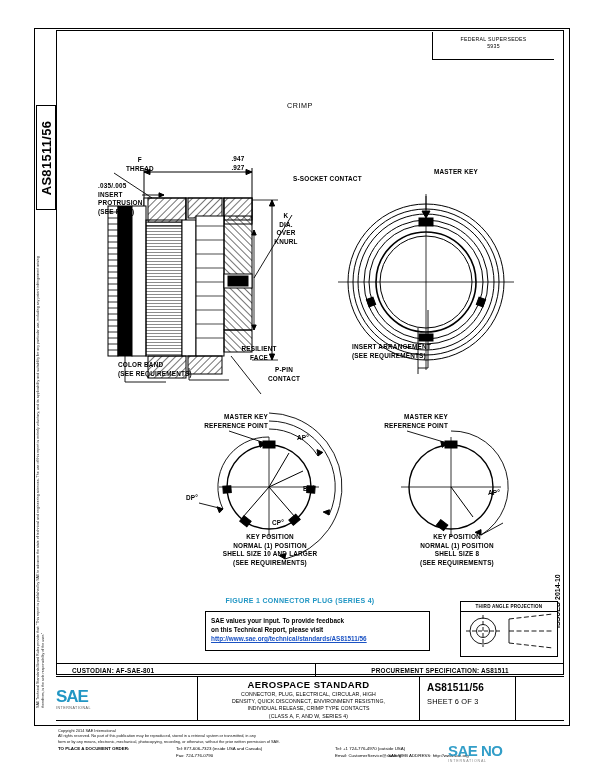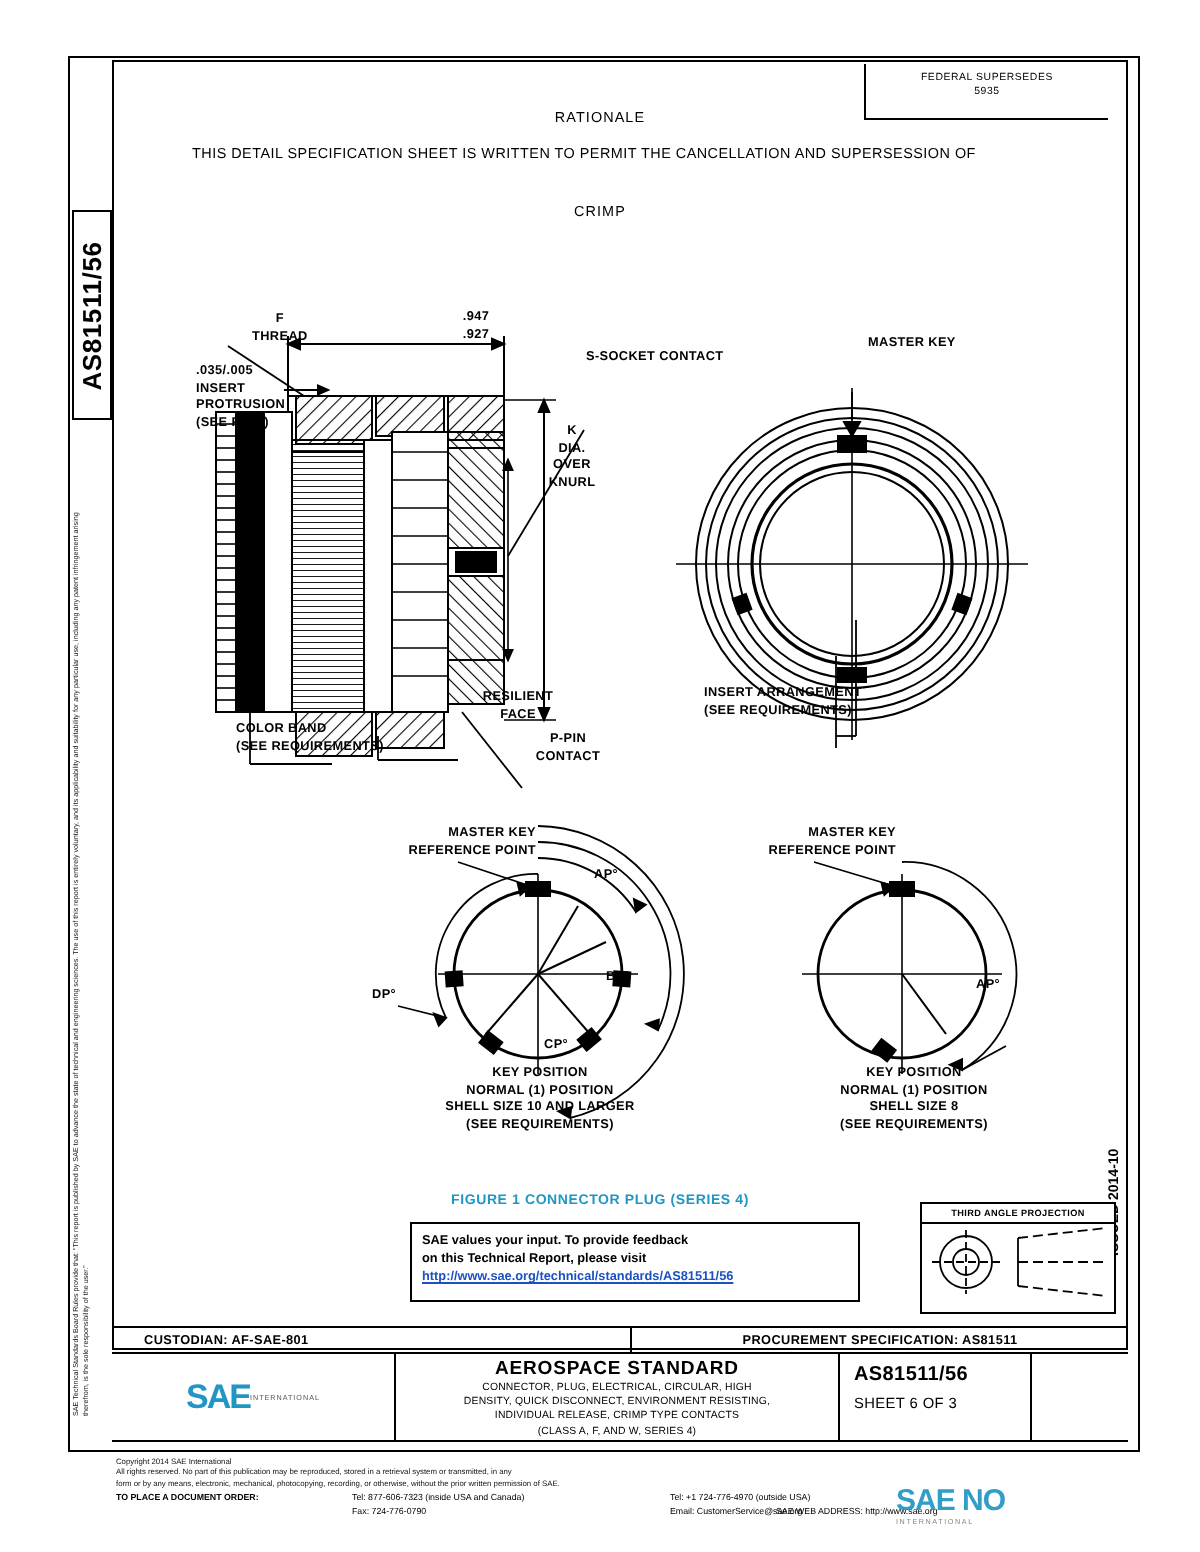--- a/index.html
+++ b/index.html
@@ -188,22 +188,22 @@
   }
   .tb-row2 {
     position: absolute;
     left: 56px; top: 677px; width: 508px; height: 44px;
     border-bottom: 1.2px solid #000;
   }
   .tb-logo {
     position: absolute; left: 0; top: 0;
     width: 142px; height: 100%;
     border-right: 1.2px solid #000;
-    display: flex; flex-direction: row;
-    align-items: center; justify-content: center;
+    display: flex; flex-direction: column;
+    align-items: flex-start; justify-content: center;
   }
   .sae-logo {
     font-size: 17px; font-weight: bold;
     color: #2196c4; letter-spacing: -1px;
     line-height: 17px;
   }
   .sae-sub { font-size: 3.6px; color: #555; letter-spacing: .5px; margin-top: 1px; }
   .tb-desc {
     position: absolute; left: 142px; top: 0;
     width: 222px; height: 100%;
@@ -269,23 +269,21 @@
 
   <div class="issued">
     <span>ISSUED 2014-10</span>
   </div>
 
   <div class="rev-box">
     <div>FEDERAL SUPERSEDES</div>
     <div>5935</div>
   </div>
 
-  <div class="ctr-head" style="top:54px;">RATIONALE</div>
   <div class="para" style="left:96px; top:71px; width:450px;">
-    <div>THIS DETAIL SPECIFICATION SHEET IS WRITTEN TO PERMIT THE CANCELLATION AND SUPERSESSION OF</div>
   </div>
 
   <div class="ctr-head" style="top:101px;">CRIMP</div>
 
   <div class="dwg">
     <svg width="508" height="645" viewBox="0 0 508 645">
       <g stroke="#000" fill="none" stroke-width="1">
 
         <line x1="88" y1="142" x2="196" y2="142"></line>
         <path d="M88,142 l6,-2.6 v5.2 z" fill="#000"></path>

